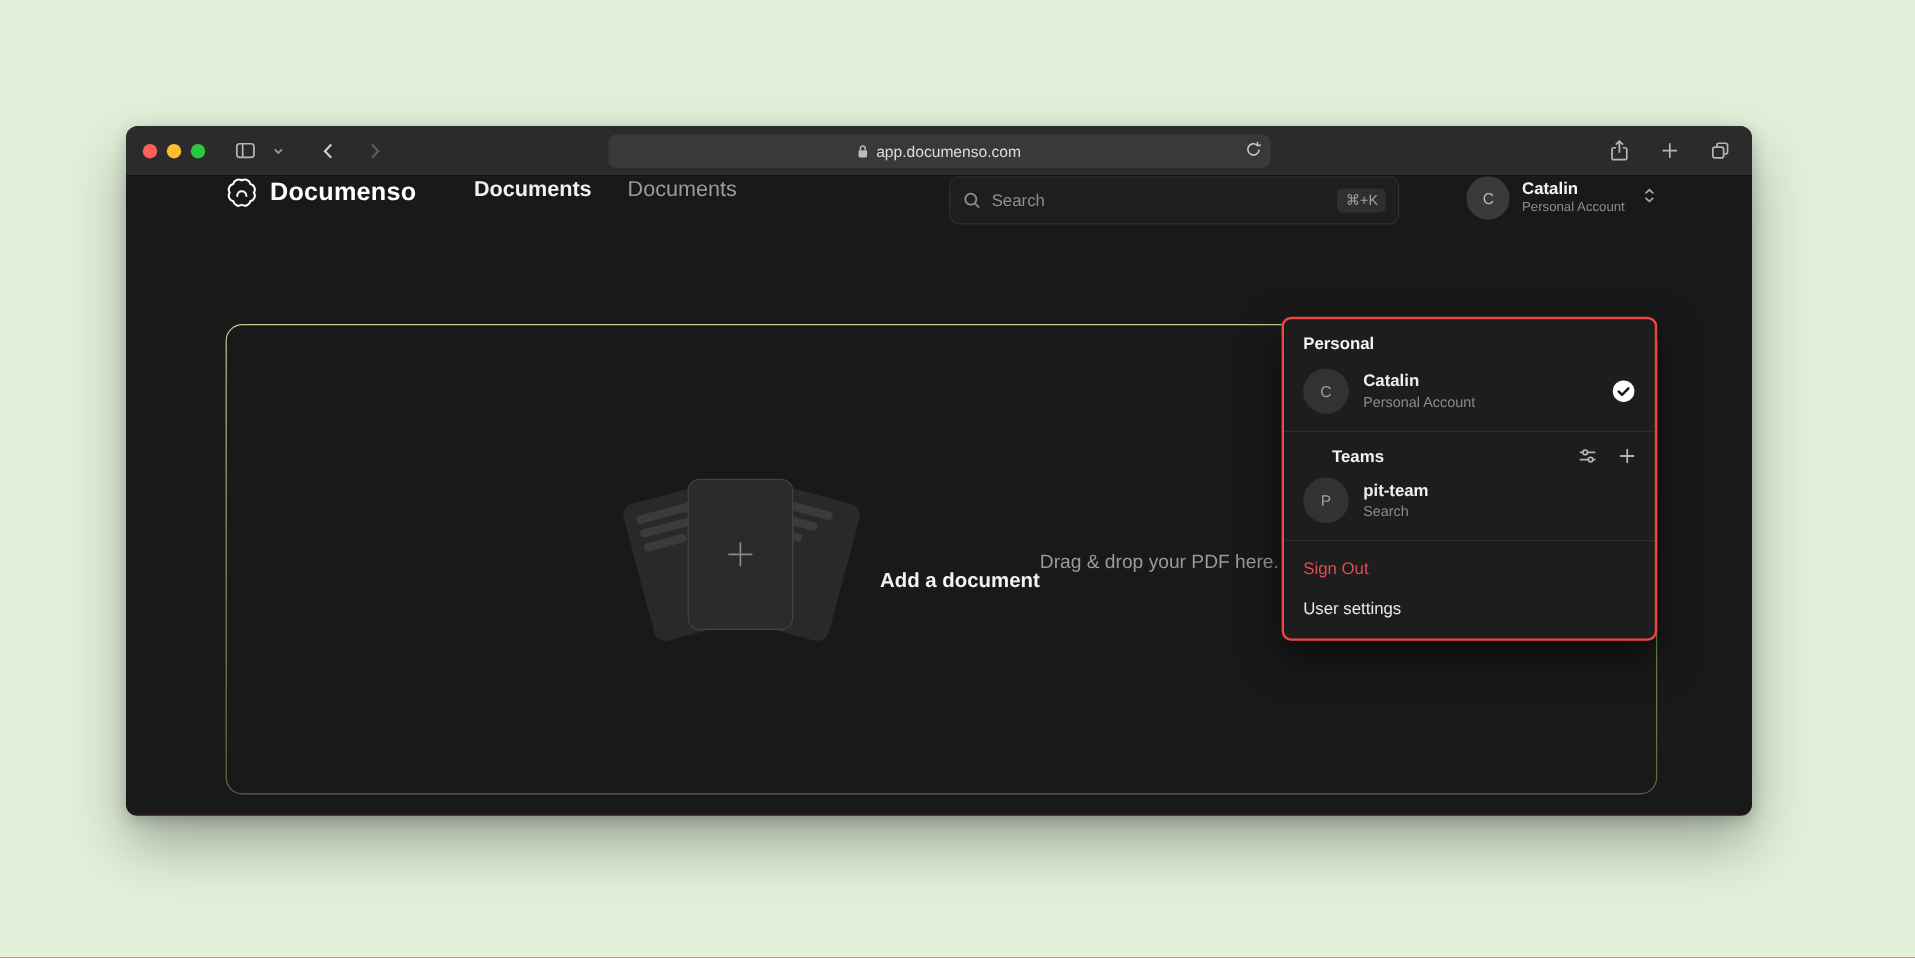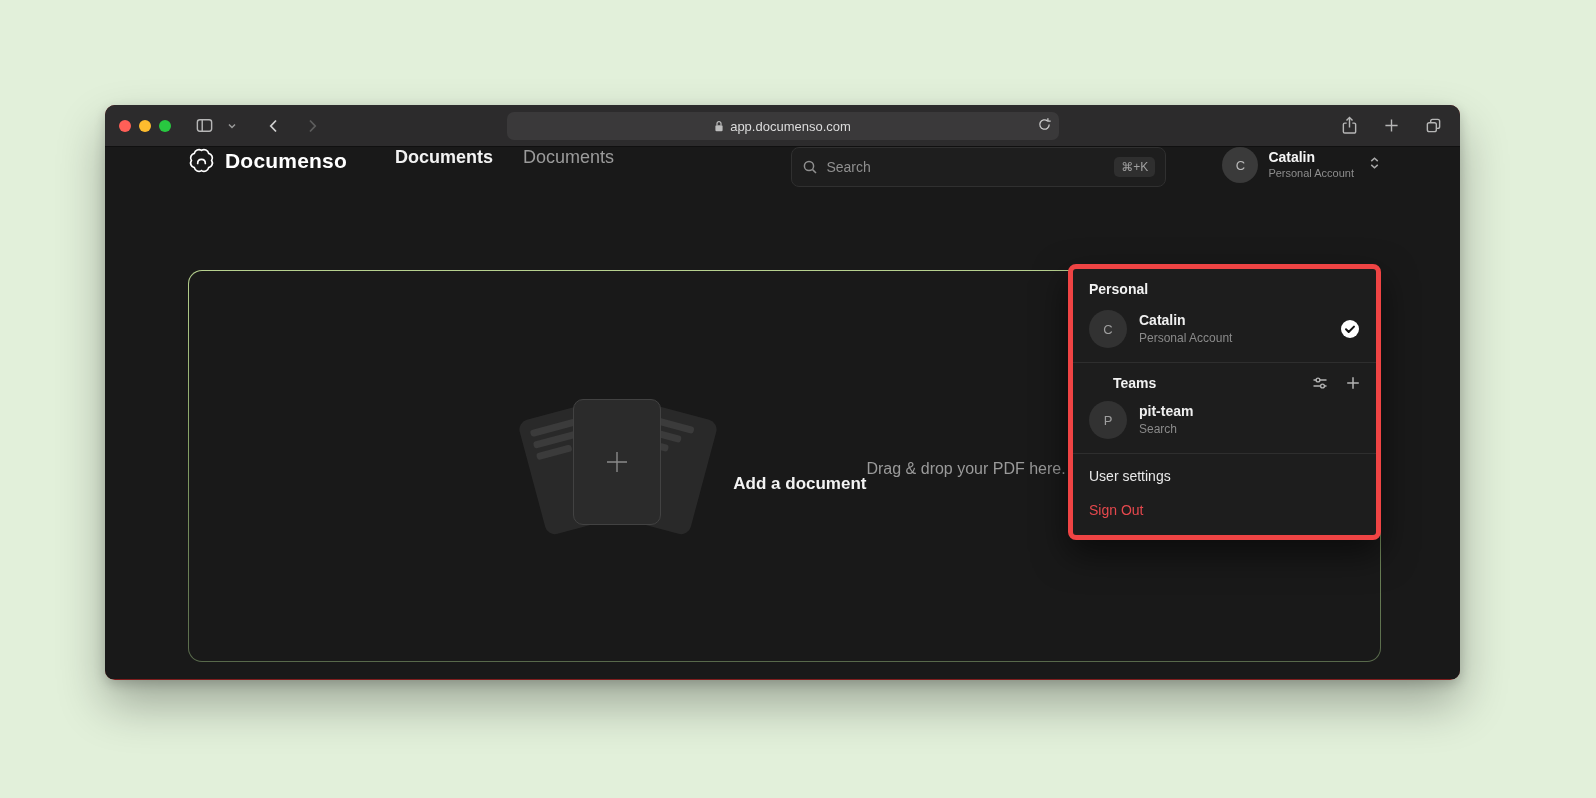--- a/index.html
+++ b/index.html
@@ -70,21 +70,21 @@
     display:flex; align-items:center; justify-content:center; font-size:13px; flex:0 0 auto;
   }
   .acct-text{ display:flex; flex-direction:column; line-height:1.25; }
   .acct-name{ color:#f5f5f5; font-size:14px; font-weight:700; }
   .acct-sub{ color:#8d8d8d; font-size:11px; }
   .selector-icon{ color:#a8a8a8; margin-left:4px; }
 
   
   .menu{
     position:absolute; top:117px; right:79px; width:313px; z-index:20;
-    background:#1d1d1d; border:5px solid #ef4444; border-radius:8px;
+    background:#1d1d1d; border:2px solid #ef4444; border-radius:8px;
     box-shadow:0 14px 34px rgba(0,0,0,.55); overflow:hidden;
   }
   .menu-label{ padding:12px 16px 4px; color:#f2f2f2; font-size:14px; font-weight:700; }
   .menu-account{ display:flex; align-items:center; gap:12px; padding:9px 16px 14px; cursor:pointer; }
   .menu-avatar{
     width:38px; height:38px; border-radius:50%; background:#323232; color:#9f9f9f;
     display:flex; align-items:center; justify-content:center; font-size:13px; flex:0 0 auto;
   }
   .mi-text{ display:flex; flex-direction:column; line-height:1.35; }
   .mi-name{ color:#efefef; font-size:14px; font-weight:600; }
@@ -283,22 +283,22 @@
         <span class="menu-avatar">P</span>
         <span class="mi-text">
           <span class="mi-name">pit-team</span>
           <span class="mi-sub">Search</span>
         </span>
       </div>
 
       <div class="divider"></div>
 
       <div class="menu-actions">
+        <div class="menu-action danger">Sign Out</div>
         <div class="menu-action">User settings</div>
-        <div class="menu-action danger">Sign Out</div>
       </div>
     </div>
 
     <div class="dropzone">
       <div class="dropzone-inner">
         <div class="cards">
           <div class="card card-left">
               <i></i>
               <i></i>
               <i></i>

